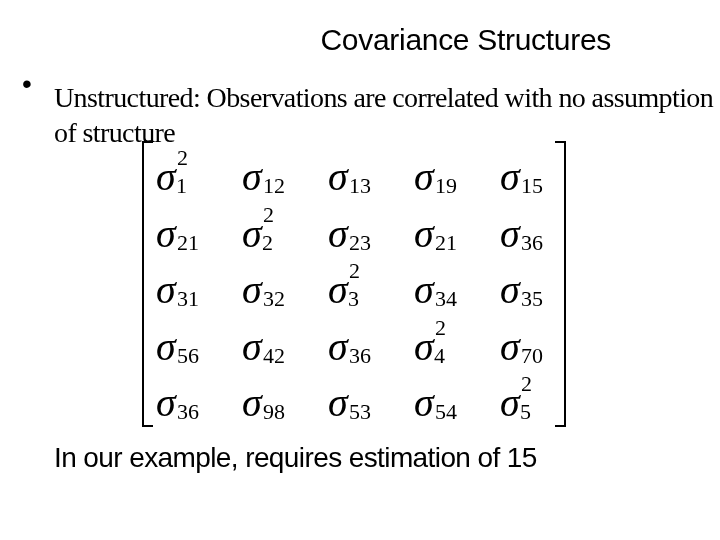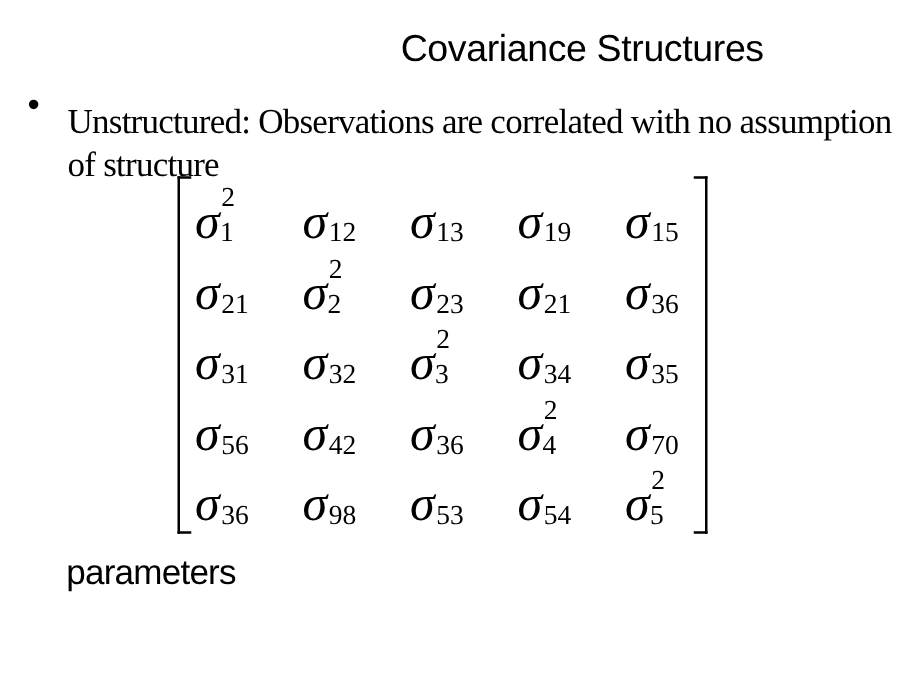--- a/index.html
+++ b/index.html
@@ -241,15 +241,15 @@
         </div>
         <div class="cell">
           <span class="sym">σ</span>
           <span class="sub single">5</span>
           <span class="sup">2</span>
         </div>
       </div>
   </div>
 
   <div class="footer-text">
-    <span class="footer-line second">parameters</span>
+    <span class="footer-line">In our example, requires estimation of 15</span>
   </div>
 </div>
 
 </body></html>

